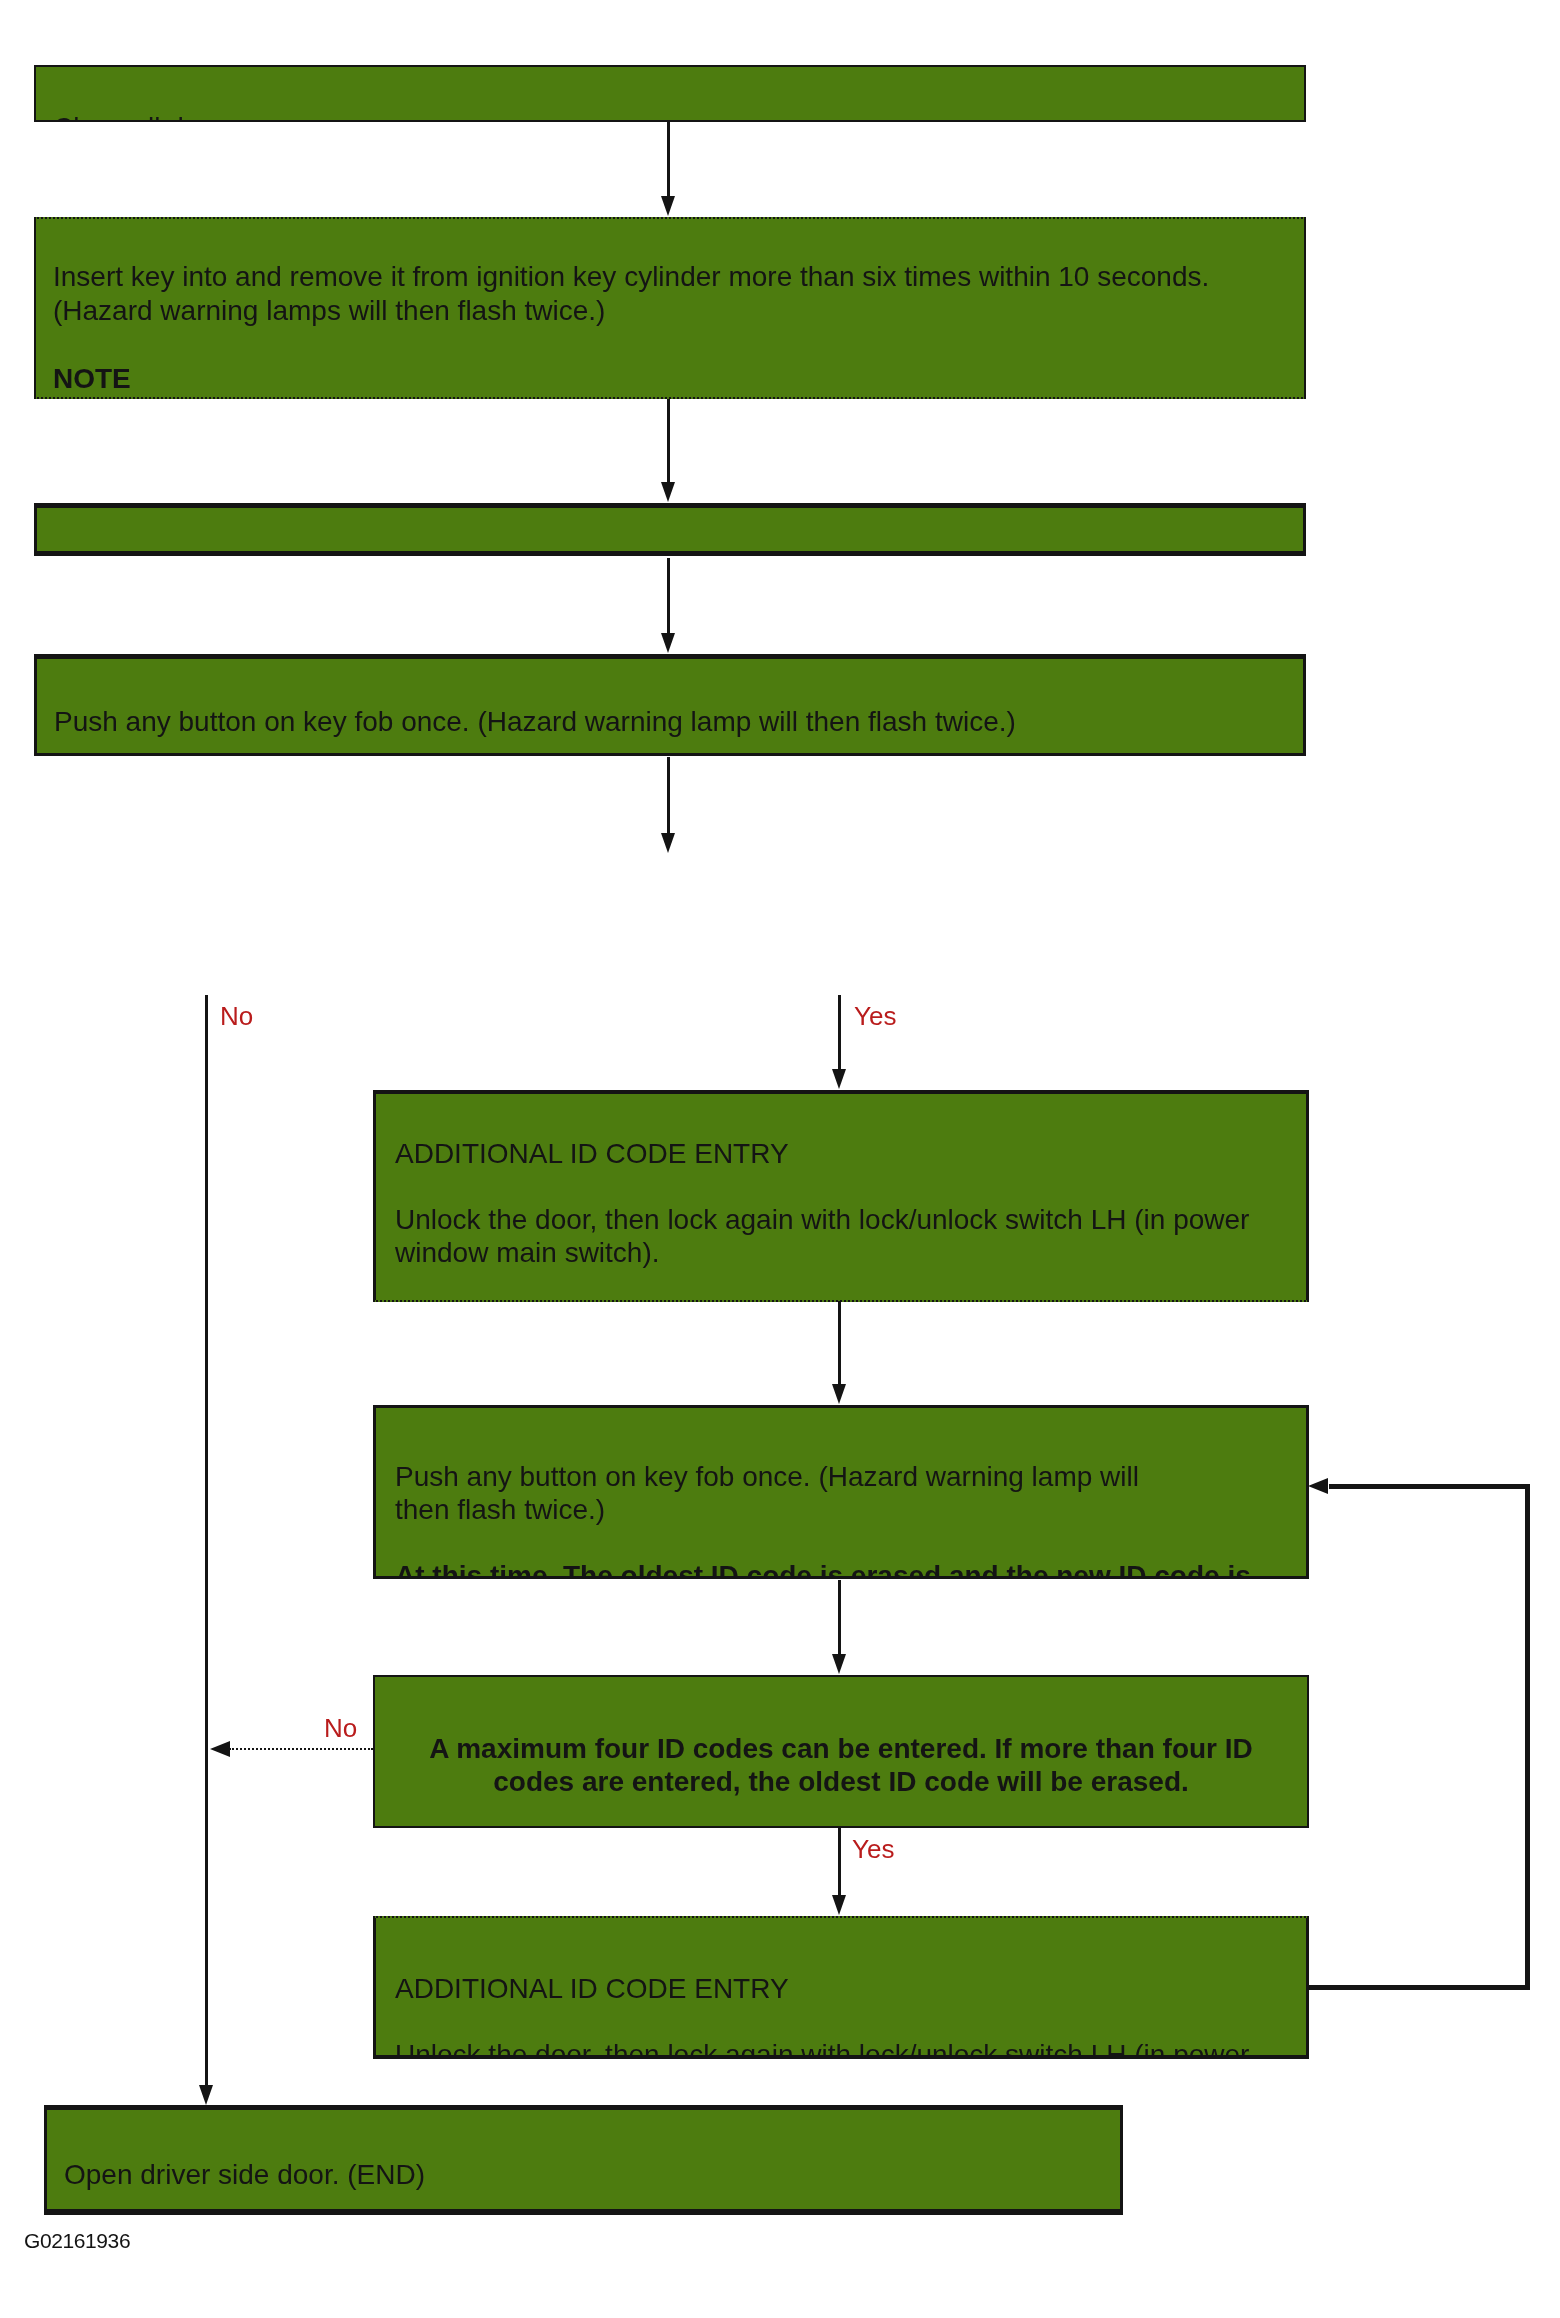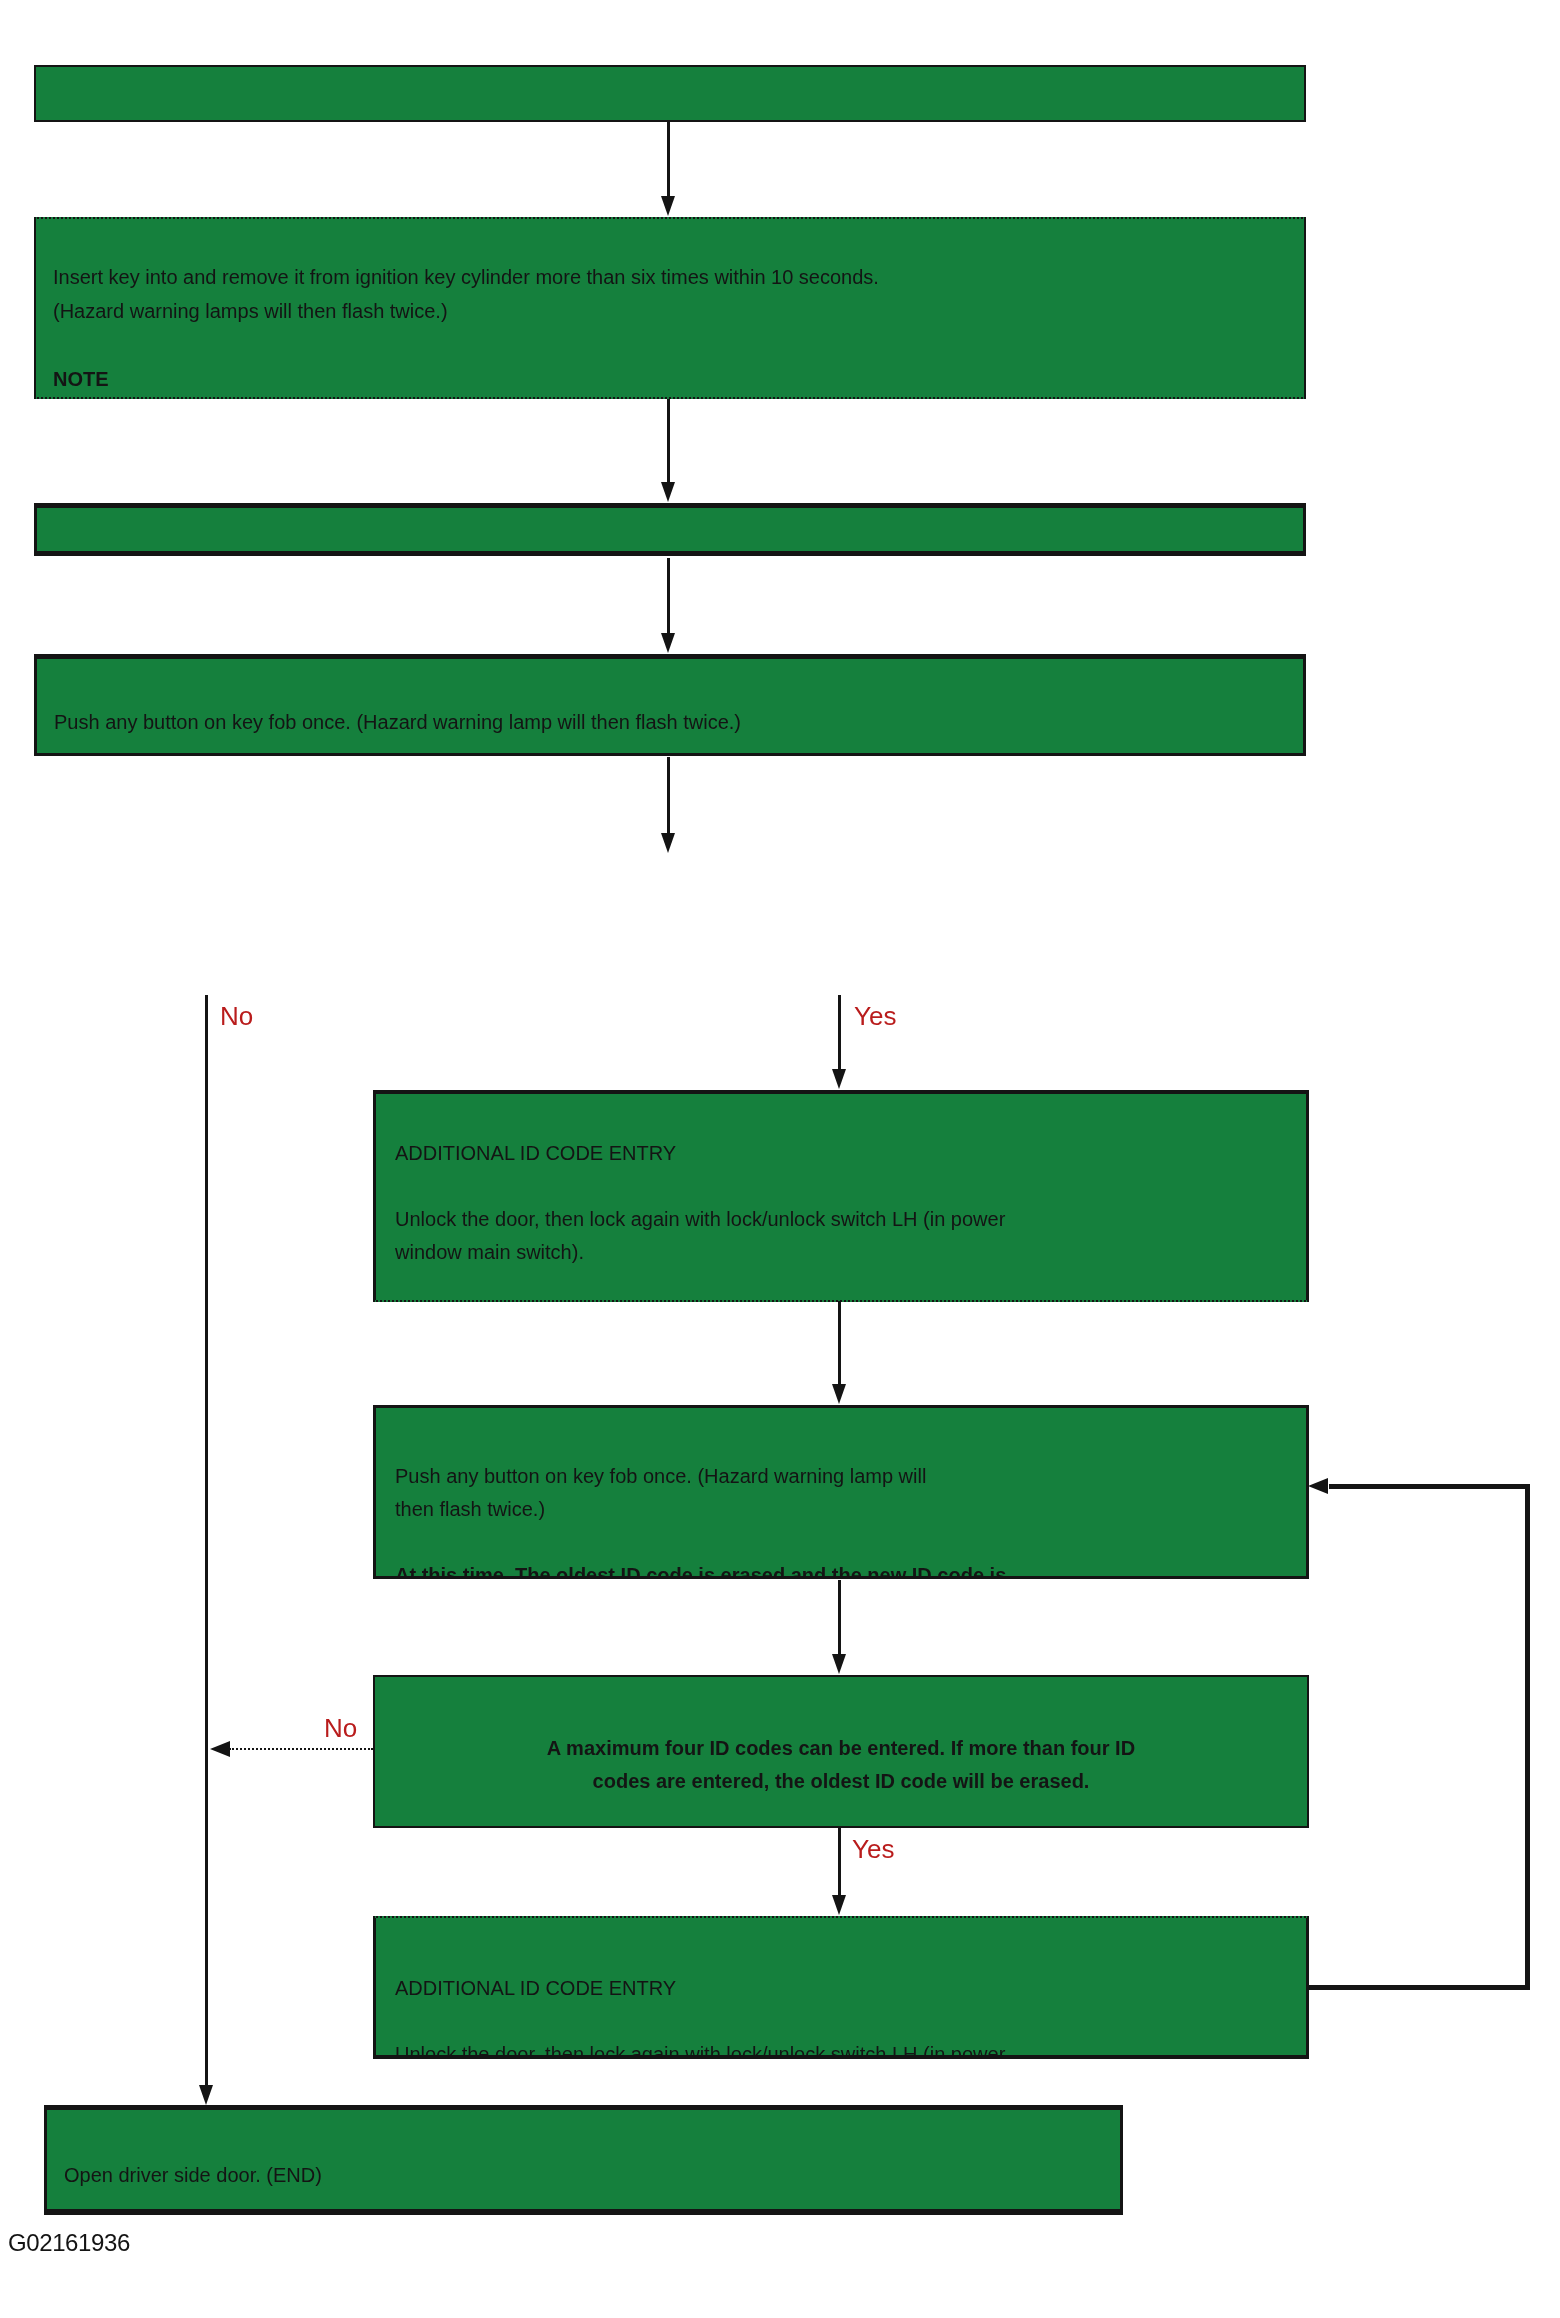--- a/index.html
+++ b/index.html
@@ -7,23 +7,23 @@
     position: relative;
     width: 1560px;
     height: 2319px;
     background: #ffffff;
     font-family: "Liberation Sans", "DejaVu Sans", sans-serif;
     color: #141414;
   }
   .box {
     position: absolute;
     box-sizing: border-box;
-    background: #15803d;
+    background: #4d7c0f;
     border: 2.6px solid #141414;
-    font-size: 20px;
+    font-size: 28px;
     line-height: 34px;
     white-space: pre-line;
     overflow: hidden;
     color: #141414;
   }
   .box p { margin: 0; }
   .b { font-weight: bold; }
 
   
   .bx1  { left: 34px;  top: 65px;   width: 1272px; height: 57px;  padding: 10.3px 17px; }
@@ -60,22 +60,22 @@
   .arrow-left {
     position: absolute; width: 0; height: 0;
     border-top: 8.6px solid transparent; border-bottom: 8.6px solid transparent;
     border-right: 20.7px solid #141414;
   }
   .edge-label {
     position: absolute; font-size: 26px; line-height: 29px; color: #b91c1c;
     white-space: nowrap;
   }
   .fig-code {
-    position: absolute; left: 8px; top: 2229px;
-    font-size: 24px; color: #141414; letter-spacing: -0.4px;
+    position: absolute; left: 24px; top: 2229px;
+    font-size: 21px; color: #141414; letter-spacing: -0.4px;
   }
 </style>
 </head>
 <body>
 
 <div class="canvas">
 
   <div class="box bx1">
     <p>Close all doors.</p>
   </div>

